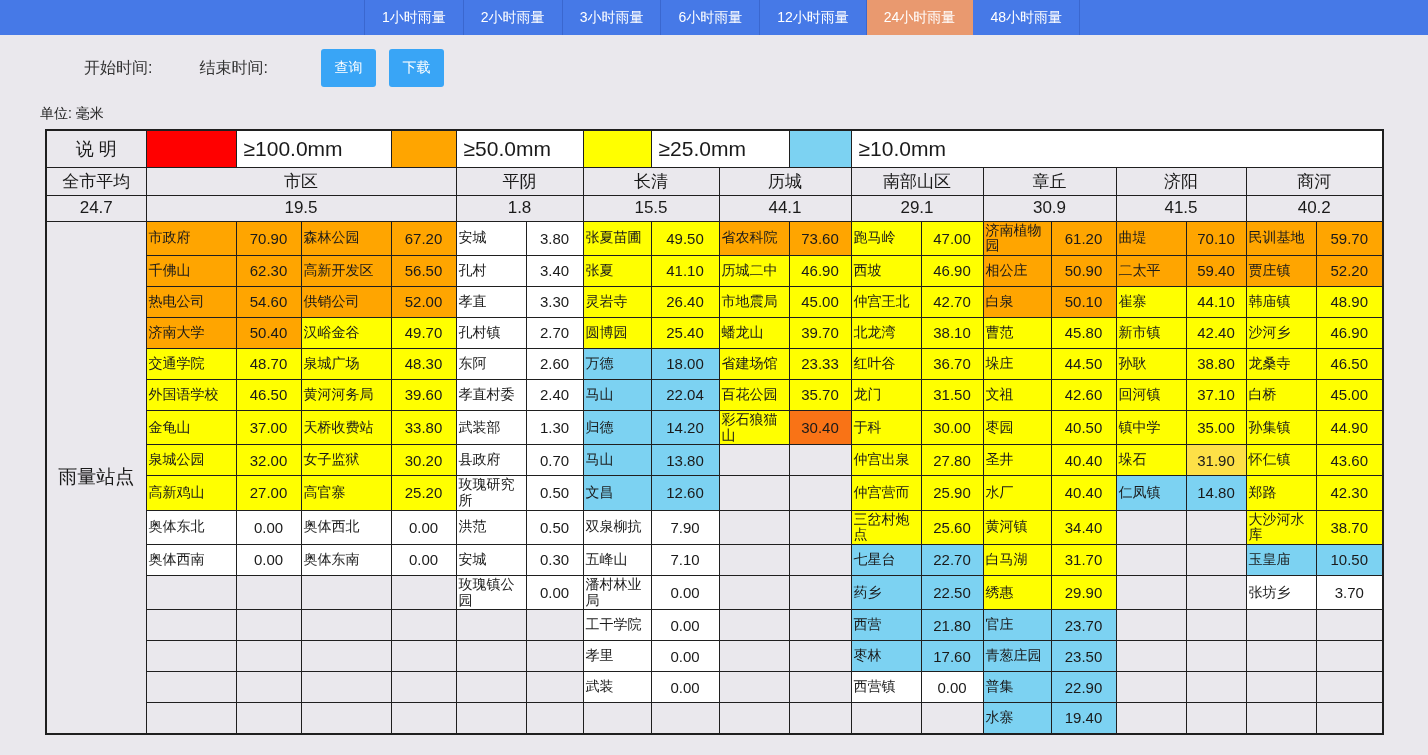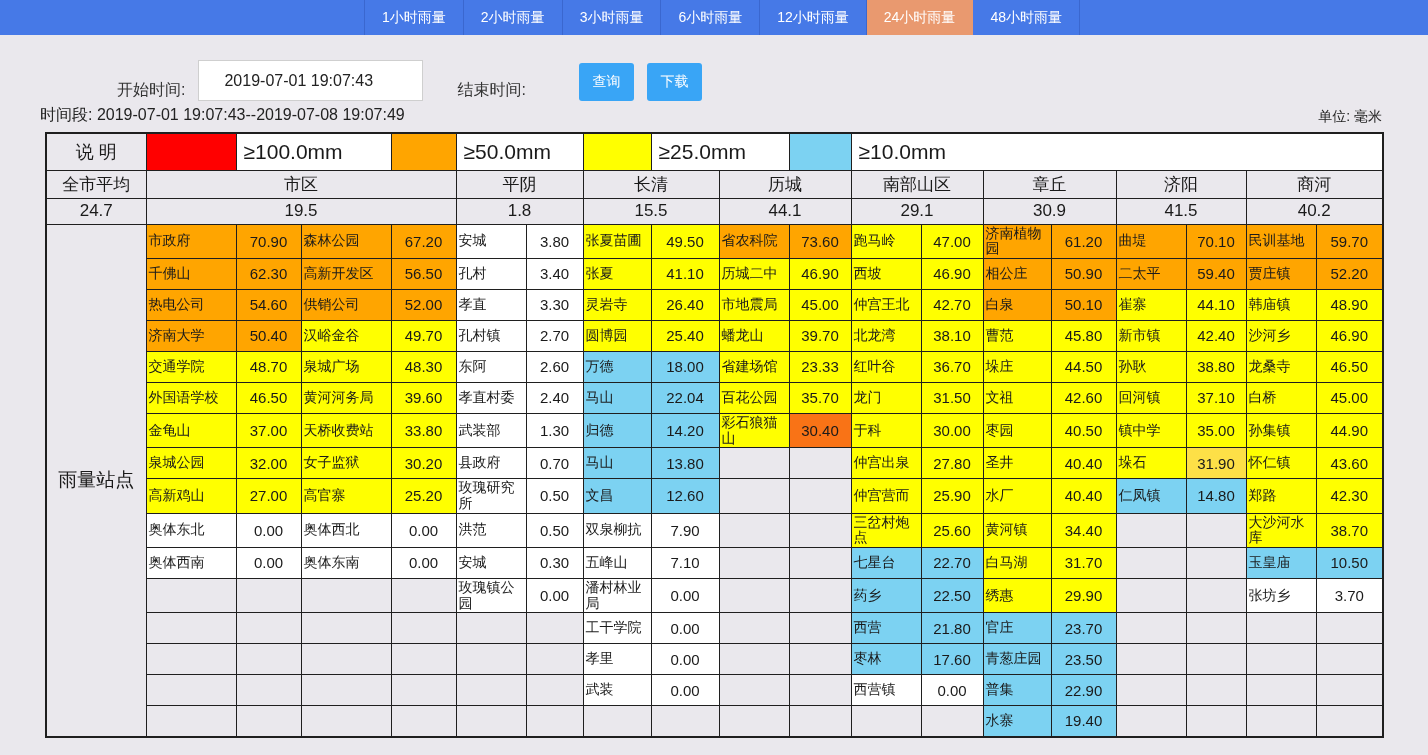--- a/index.html
+++ b/index.html
@@ -12,21 +12,21 @@
   }
   
   .navbar { height:35px; background:#4679E7; display:flex; justify-content:center; align-items:stretch; }
   .nav-tab {
     color:#fff; font-size:14px; line-height:35px; padding:0 17px;
     border-right:1px solid #3a67cf; cursor:pointer; white-space:nowrap;
   }
   .nav-tab:first-child { border-left:1px solid #3a67cf; }
   .nav-tab.active { background:#E9996F; border-color:#E9996F; }
   
-  .toolbar { height:66px; display:flex; align-items:flex-end; padding-left:117px; }
+  .toolbar { height:66px; display:flex; align-items:center; padding-left:84px; }
   .tb-label { font-size:16px; color:#333; margin-right:13px; white-space:nowrap; }
   .time-input {
     width:225px; height:41px; background:#fff; border:1px solid #cfcfcf;
     font-size:16px; color:#222; padding:0 0 0 25px; outline:none;
     font-family:"Liberation Sans", sans-serif;
   }
   .tb-label.second { margin-left:34px; }
   .btn {
     width:55px; height:38px; border:none; border-radius:3px;
     background:#39A5F6; color:#fff; font-size:14px; cursor:pointer;
@@ -60,31 +60,26 @@
     <div class="nav-tab">2小时雨量</div>
     <div class="nav-tab">3小时雨量</div>
     <div class="nav-tab">6小时雨量</div>
     <div class="nav-tab">12小时雨量</div>
     <div class="nav-tab active" style="background: rgb(233, 153, 111);">24小时雨量</div>
     <div class="nav-tab">48小时雨量</div>
   </div>
 
 <div class="toolbar">
   <span class="tb-label">开始时间:</span>
-  <input type="text" class="time-input" value="2019-07-01 19:07:43" style="">
   <span class="tb-label second">结束时间:</span>
   <button class="btn query" style="background: rgb(57, 165, 246);">查询</button>
   <button class="btn download" style="background: rgb(57, 165, 246);">下载</button>
 </div>
 
 <div class="info-row">
-  <div class="period">
-    <span>时间段:</span>
-    <span>2019-07-01 19:07:43--2019-07-08 19:07:49</span>
-  </div>
   <div class="unit">单位: 毫米</div>
 </div>
 
 <table id="rain-table">
     <colgroup>
       <col style="width:100px">
       <col style="width:90px">
       <col style="width:65px">
       <col style="width:90px">
       <col style="width:65px">

